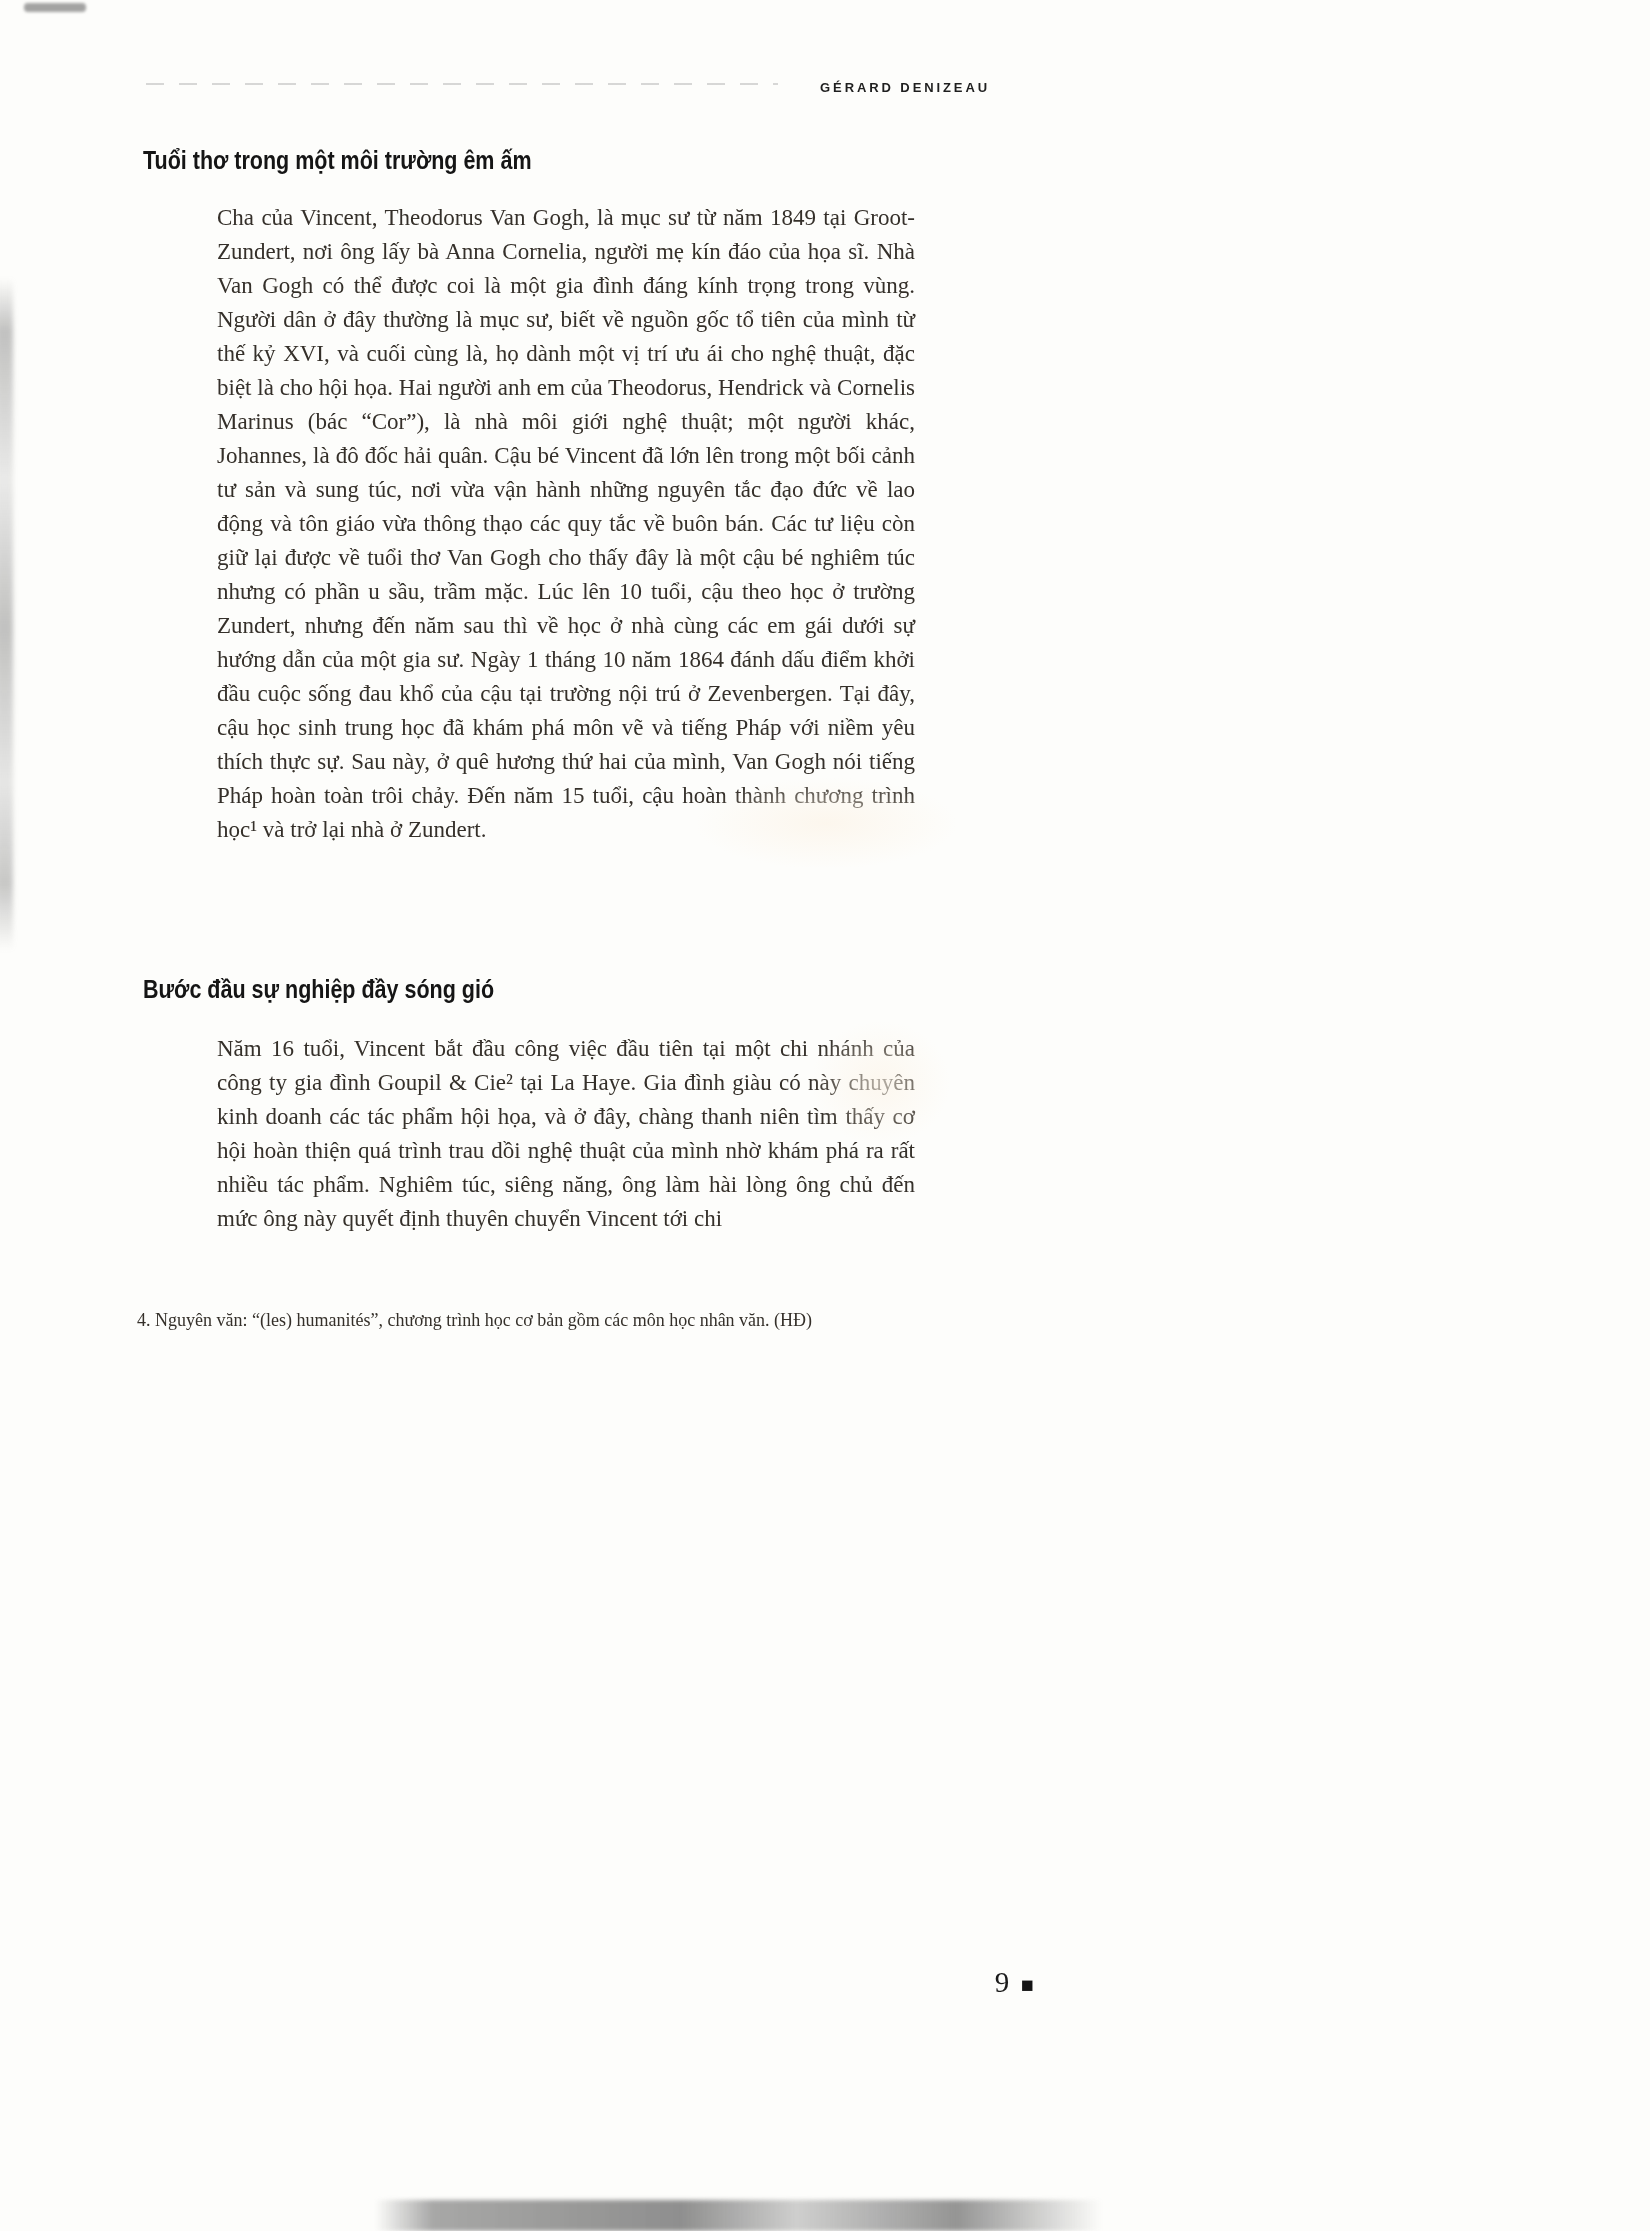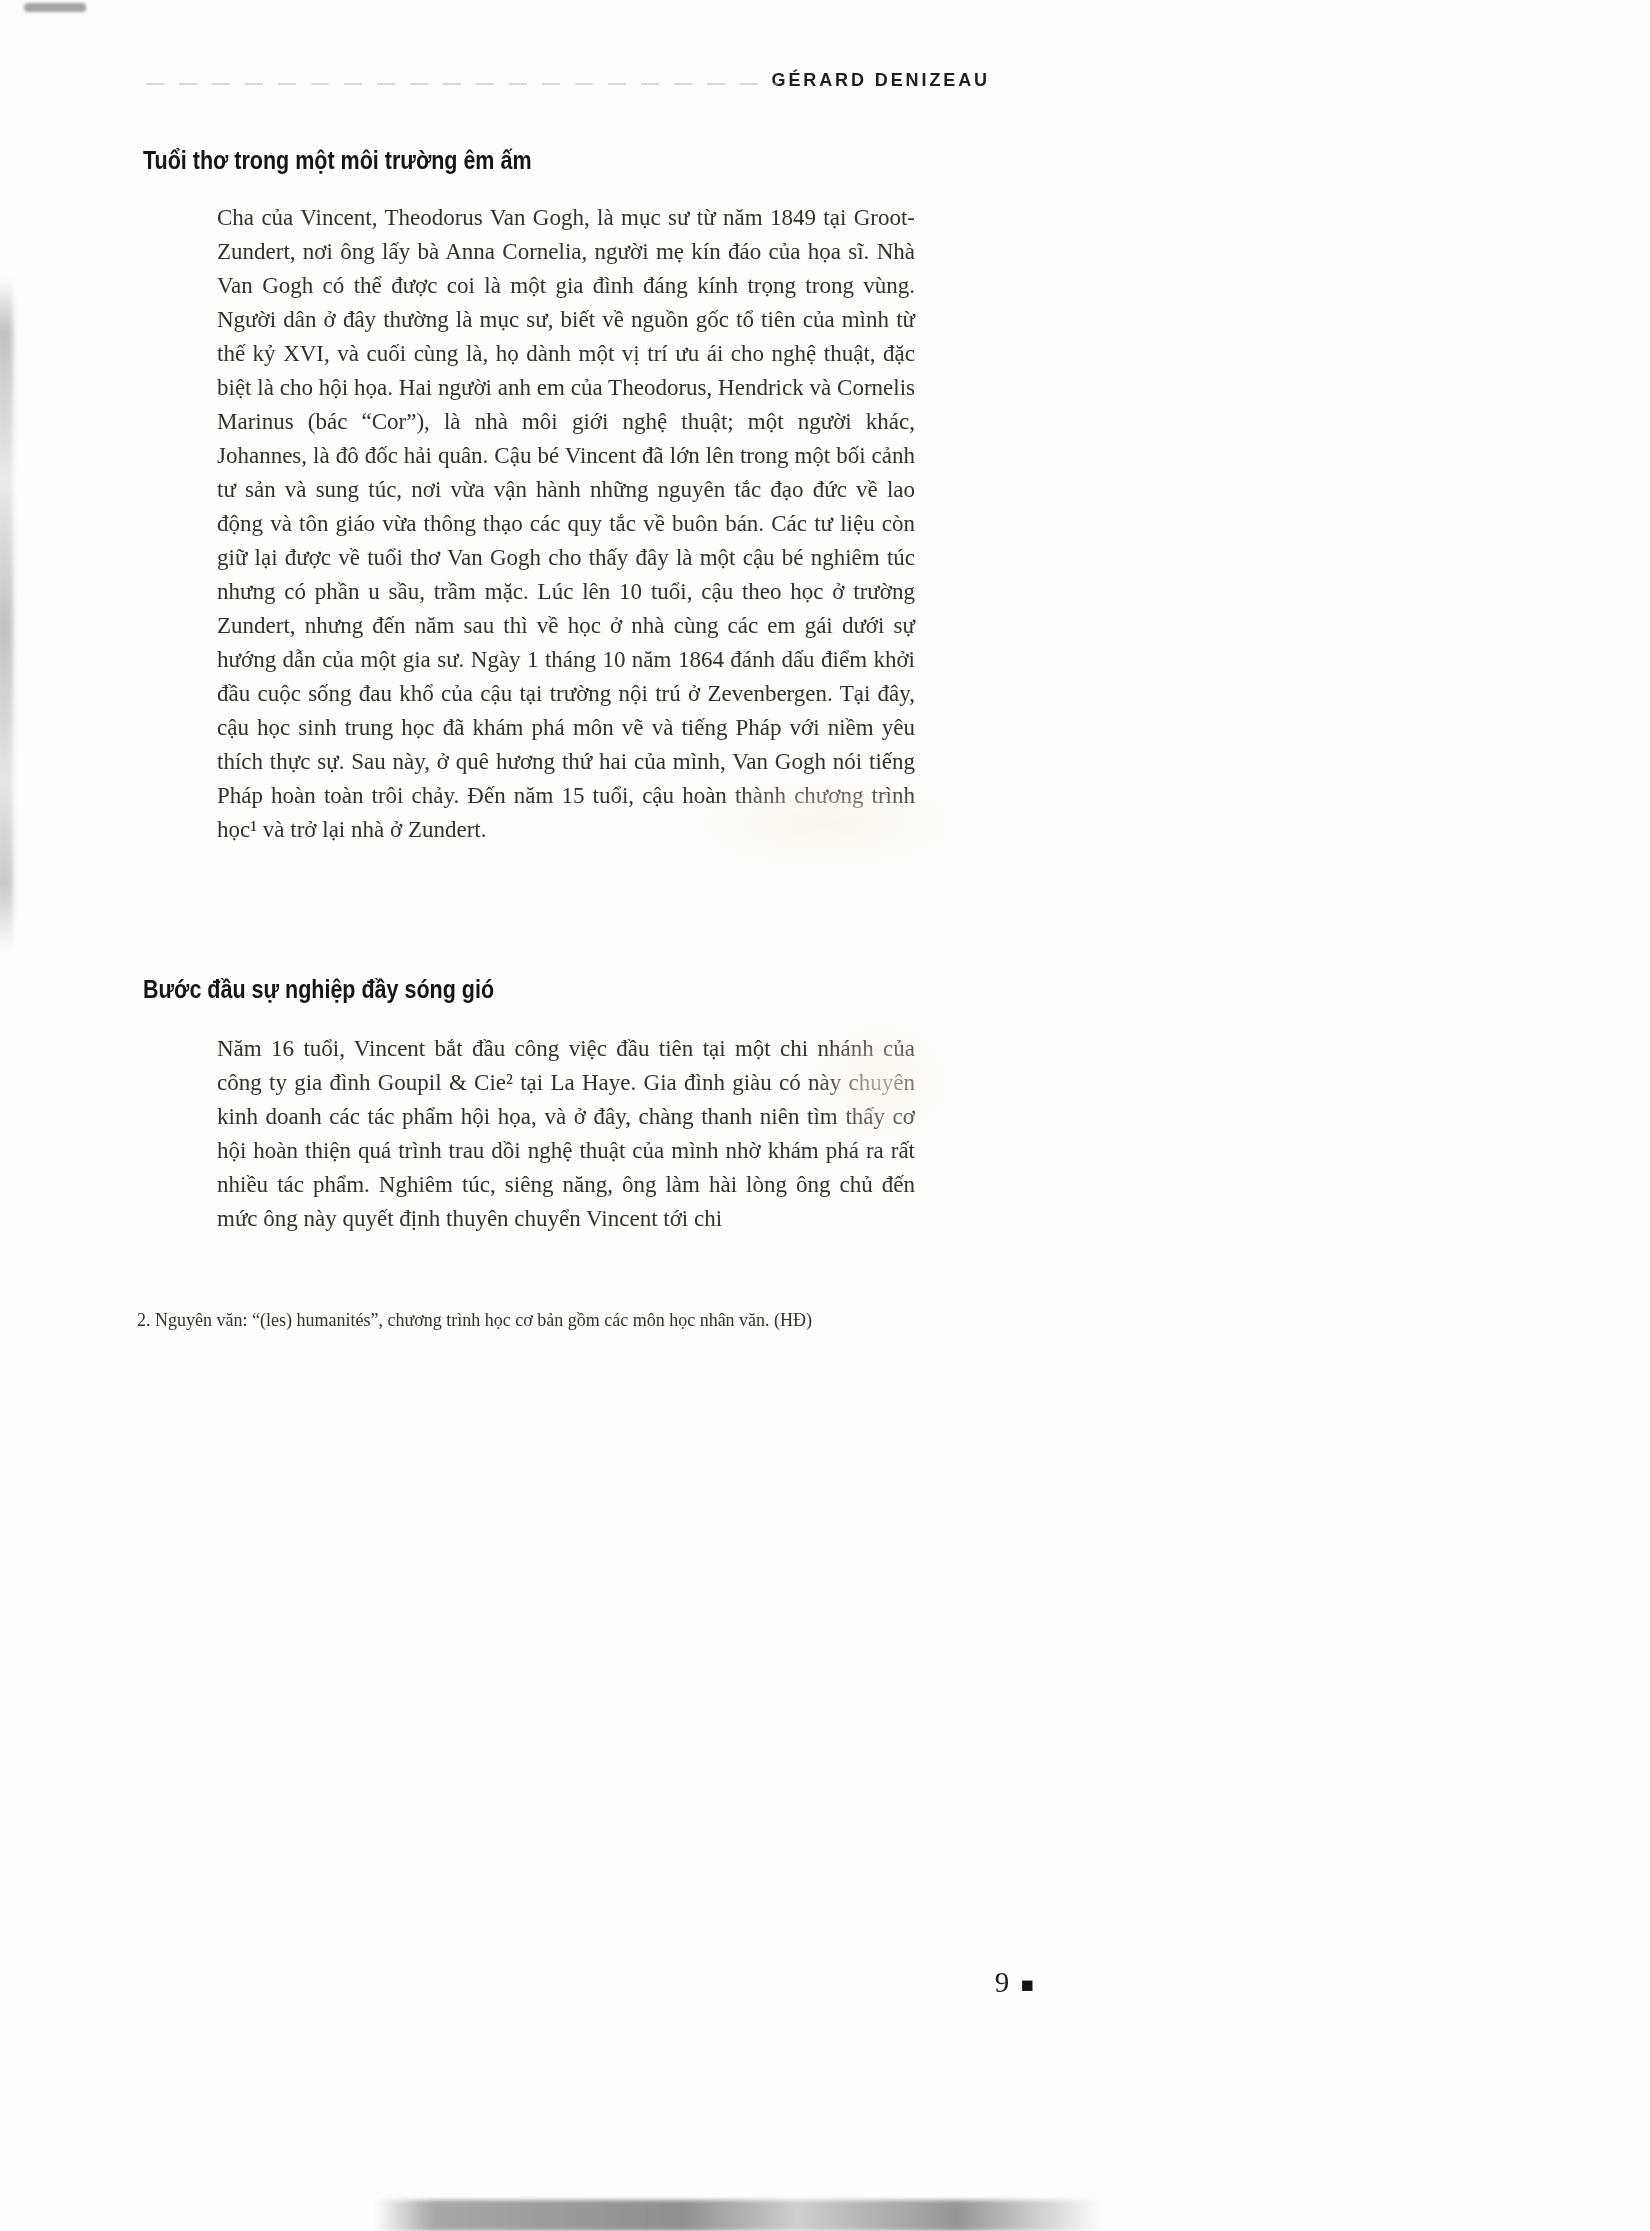--- a/index.html
+++ b/index.html
@@ -11,25 +11,25 @@
     height:2231px;
     background:#fdfdfb;
     overflow:hidden;
     font-family:"Liberation Serif","DejaVu Serif",serif;
     color:#35302a;
   }
 
   
   .running-header {
     position:absolute;
-    top:70px; left:143px; width:847px;
+    top:80px; left:143px; width:847px;
     text-align:right;
     font-family:"Liberation Sans","DejaVu Sans",sans-serif;
     font-weight:700;
-    font-size:18px;
+    font-size:13px;
     letter-spacing:2.9px;
     color:#1f1f1f;
   }
 
   
   .heading {
     position:absolute;
     left:143px;
     font-family:"Liberation Sans","DejaVu Sans",sans-serif;
     font-weight:700;
@@ -163,21 +163,21 @@
 
   <h2 class="heading" id="heading-1">Tuổi thơ trong một môi trường êm ấm</h2>
 
   <p class="body-para" id="para-1">Cha của Vincent, Theodorus Van Gogh, là mục sư từ năm 1849 tại Groot-Zundert, nơi ông lấy bà Anna Cornelia, người mẹ kín đáo của họa sĩ. Nhà Van Gogh có thể được coi là một gia đình đáng kính trọng trong vùng. Người dân ở đây thường là mục sư, biết về nguồn gốc tổ tiên của mình từ thế kỷ XVI, và cuối cùng là, họ dành một vị trí ưu ái cho nghệ thuật, đặc biệt là cho hội họa. Hai người anh em của Theodorus, Hendrick và Cornelis Marinus (bác “Cor”), là nhà môi giới nghệ thuật; một người khác, Johannes, là đô đốc hải quân. Cậu bé Vincent đã lớn lên trong một bối cảnh tư sản và sung túc, nơi vừa vận hành những nguyên tắc đạo đức về lao động và tôn giáo vừa thông thạo các quy tắc về buôn bán. Các tư liệu còn giữ lại được về tuổi thơ Van Gogh cho thấy đây là một cậu bé nghiêm túc nhưng có phần u sầu, trầm mặc. Lúc lên 10 tuổi, cậu theo học ở trường Zundert, nhưng đến năm sau thì về học ở nhà cùng các em gái dưới sự hướng dẫn của một gia sư. Ngày 1 tháng 10 năm 1864 đánh dấu điểm khởi đầu cuộc sống đau khổ của cậu tại trường nội trú ở Zevenbergen. Tại đây, cậu học sinh trung học đã khám phá môn vẽ và tiếng Pháp với niềm yêu thích thực sự. Sau này, ở quê hương thứ hai của mình, Van Gogh nói tiếng Pháp hoàn toàn trôi chảy. Đến năm 15 tuổi, cậu hoàn thành chương trình học¹ và trở lại nhà ở Zundert.</p>
 
   <h2 class="heading" id="heading-2">Bước đầu sự nghiệp đầy sóng gió</h2>
 
   <p class="body-para" id="para-2">Năm 16 tuổi, Vincent bắt đầu công việc đầu tiên tại một chi nhánh của công ty gia đình Goupil &amp; Cie² tại La Haye. Gia đình giàu có này chuyên kinh doanh các tác phẩm hội họa, và ở đây, chàng thanh niên tìm thấy cơ hội hoàn thiện quá trình trau dồi nghệ thuật của mình nhờ khám phá ra rất nhiều tác phẩm. Nghiêm túc, siêng năng, ông làm hài lòng ông chủ đến mức ông này quyết định thuyên chuyển Vincent tới chi</p>
 
   <div class="footnotes">
-    <p class="footnote">2. Nguyên văn: “(les) humanités”, chương trình học cơ bản gồm các môn học nhân văn. (HĐ)</p>
+    <p class="footnote">4. Nguyên văn: “(les) humanités”, chương trình học cơ bản gồm các môn học nhân văn. (HĐ)</p>
   </div>
 
   <div class="page-number-row">
     <span>9</span><span class="page-marker">■</span>
   </div>
 
 </div>
 
 
 </body></html>

